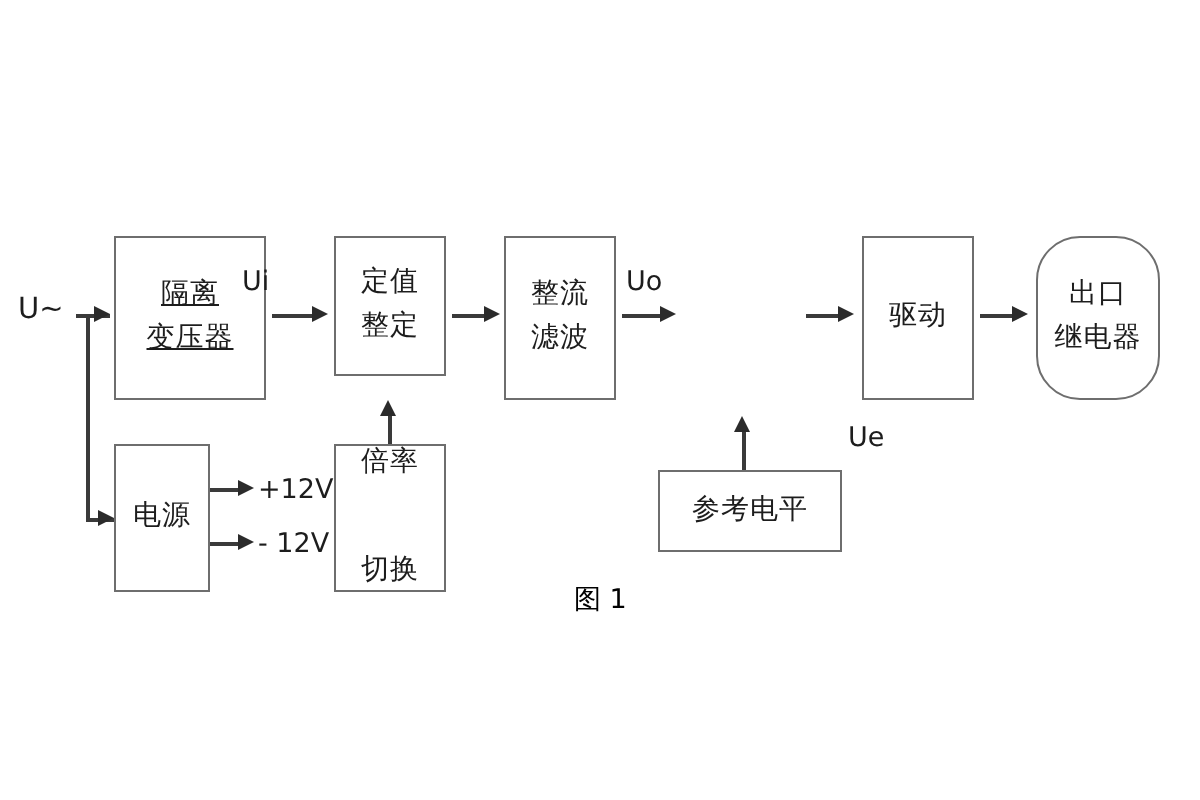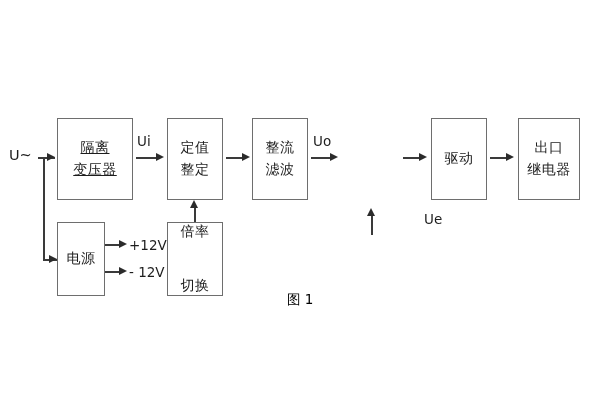--- a/index.html
+++ b/index.html
@@ -102,25 +102,25 @@
   </div>
 
   <div class="hline" style="left:105px; top:244px; width:16px;"></div>
   <div class="arrowR" style="left:119px; top:240px;"></div>
   <div class="lbl" style="left:129px; top:237px;">+12V</div>
 
   <div class="hline" style="left:105px; top:271px; width:16px;"></div>
   <div class="arrowR" style="left:119px; top:267px;"></div>
   <div class="lbl" style="left:129px; top:264px;">- 12V</div>
 
-  <div class="lbl" style="left:137px; top:133px;">Ui</div>
+  <div class="lbl" style="left:121px; top:133px;">Ui</div>
   <div class="hline" style="left:136px; top:157px; width:22px;"></div>
   <div class="arrowR" style="left:156px; top:153px;"></div>
 
-  <div class="block" style="left:167px; top:118px; width:56px; height:82px;">
+  <div class="block" style="left:167px; top:118px; width:56px; height:70px;">
     <span class="ln">定值</span>
     <span class="ln">整定</span>
   </div>
 
   <div class="block" style="left:167px; top:222px; width:56px; height:74px;gap:32px;">
     <span class="ln">倍率</span>
     <span class="ln">切换</span>
   </div>
 
   <div class="vline" style="left:194px; top:208px; height:14px;"></div>
@@ -136,31 +136,34 @@
 
   <div class="lbl" style="left:313px; top:133px;">Uo</div>
   <div class="hline" style="left:311px; top:157px; width:22px;"></div>
   <div class="arrowR" style="left:330px; top:153px;"></div>
 
 
   <div class="vline" style="left:371px; top:216px; height:19px;"></div>
   <div class="arrowU" style="left:367px; top:208px;"></div>
   <div class="lbl" style="left:380px; top:211px;margin-left:44px;">Ue</div>
 
+  <div class="block" style="left:329px; top:235px; width:92px; height:41px;">
+    <span class="ln">参考电平</span>
+  </div>
 
   <div class="hline" style="left:403px; top:157px; width:20px;"></div>
   <div class="arrowR" style="left:419px; top:153px;"></div>
 
   <div class="block" style="left:431px; top:118px; width:56px; height:82px;">
     <span class="ln">驱动</span>
   </div>
 
   <div class="hline" style="left:490px; top:157px; width:20px;"></div>
   <div class="arrowR" style="left:506px; top:153px;"></div>
 
-  <div class="block" style="left:518px; top:118px; width:62px; height:82px;">
+  <div class="block" style="left:518px; top:118px; width:62px; height:82px;border-radius:22px;">
     <span class="ln">出口</span>
     <span class="ln">继电器</span>
   </div>
 
   <div class="caption" style="left:287px; top:291px;">图 1</div>
 
 </div>
 
 </body></html>

